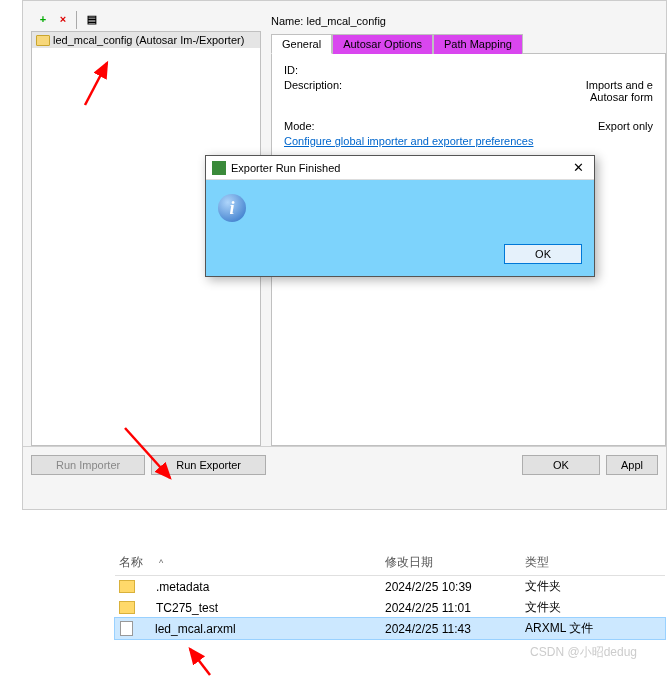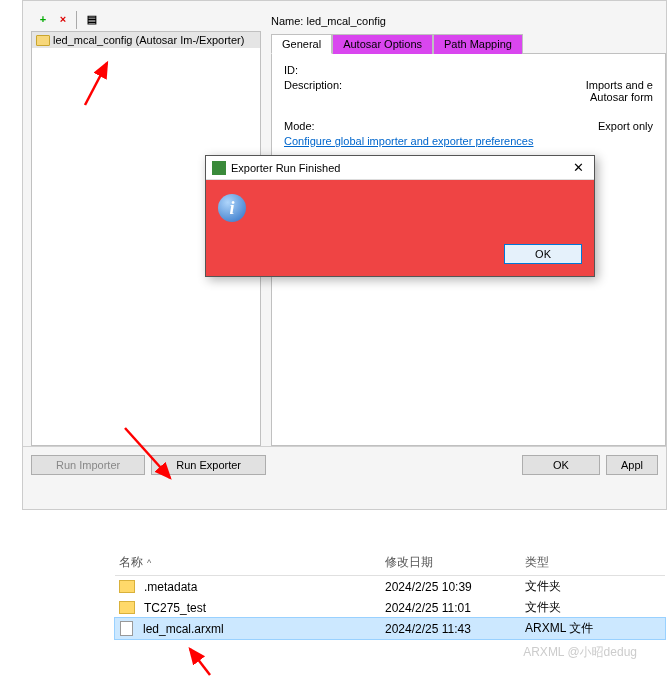--- a/index.html
+++ b/index.html
@@ -128,21 +128,21 @@
       cursor: pointer;
     }
     .btn:disabled { color: #888; }
     .spacer { flex: 1; }
 
     
     .modal {
       position: absolute;
       top: 155px; left: 205px;
       width: 390px;
-      background: #ef4444;
+      background: #7dd3fc;
       border: 1px solid #555;
       box-shadow: 3px 3px 10px rgba(0,0,0,0.3);
     }
     .modal-title {
       display: flex;
       align-items: center;
       background: #fff;
       padding: 4px 6px;
       border-bottom: 1px solid #ddd;
     }
@@ -192,21 +192,21 @@
       top: 550px; left: 115px;
       width: 550px;
     }
     .ex-header {
       display: flex;
       border-bottom: 1px solid #e0e0e0;
       color: #555;
       font-size: 12px;
       padding: 4px 0;
     }
-    .col-name { width: 270px; display: flex; align-items: center; gap: 4px; padding-left: 4px; }
+    .col-name { width: 270px; display: flex; align-items: center; gap: 16px; padding-left: 4px; }
     .col-date { width: 140px; }
     .col-type { flex: 1; }
     .ex-row {
       display: flex;
       padding: 2px 0;
       font-size: 12px;
       align-items: center;
     }
     .ex-row.selected { background: #cce8ff; outline: 1px solid #99d1ff; }
     .file-folder-icon {
@@ -362,13 +362,13 @@
         <div class="col-name">
           <span class="file-doc-icon"></span>
           <span>led_mcal.arxml</span>
         </div>
         <div class="col-date">2024/2/25 11:43</div>
         <div class="col-type">ARXML 文件</div>
       </div>
     </div>
 </div>
 
-<div class="watermark">ARXML @小昭dedug</div>
+<div class="watermark">CSDN @小昭dedug</div>
 
 </body></html>

